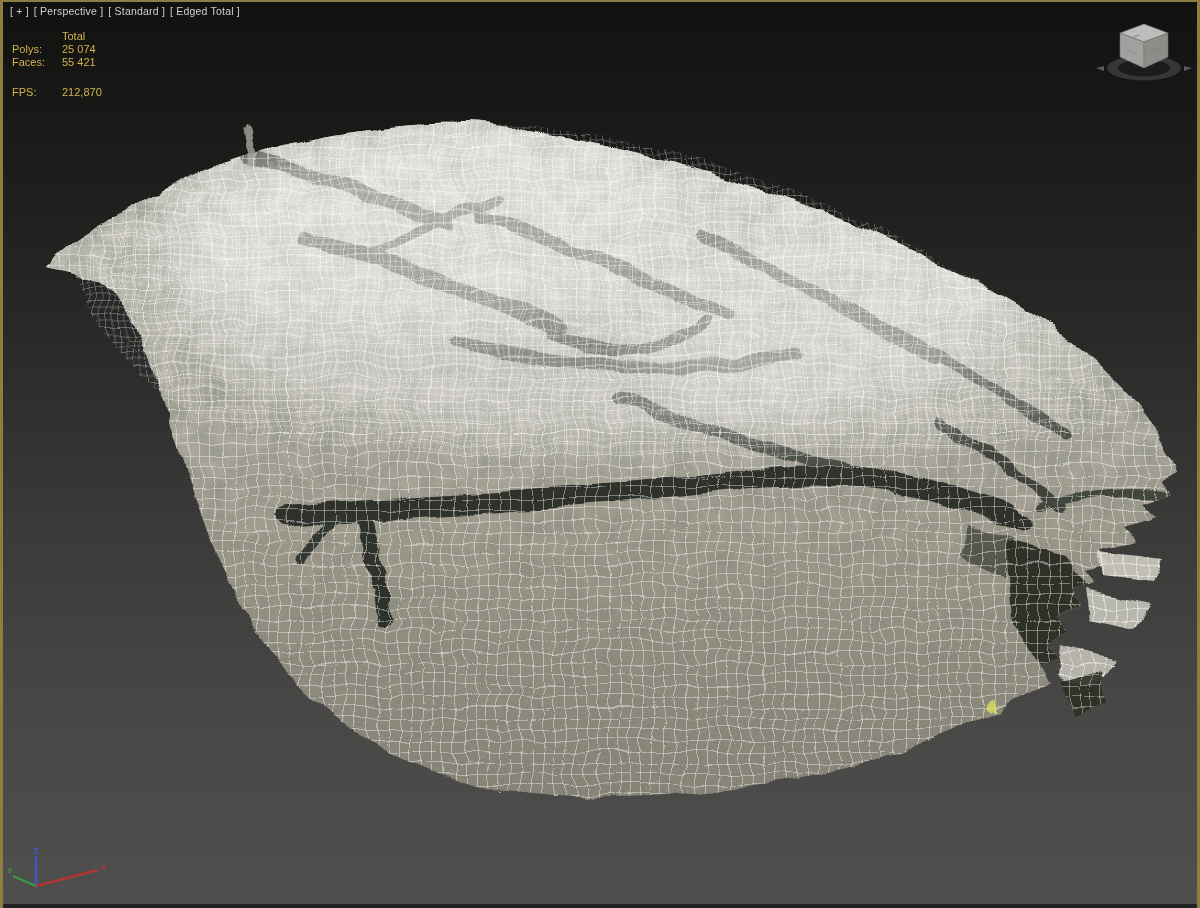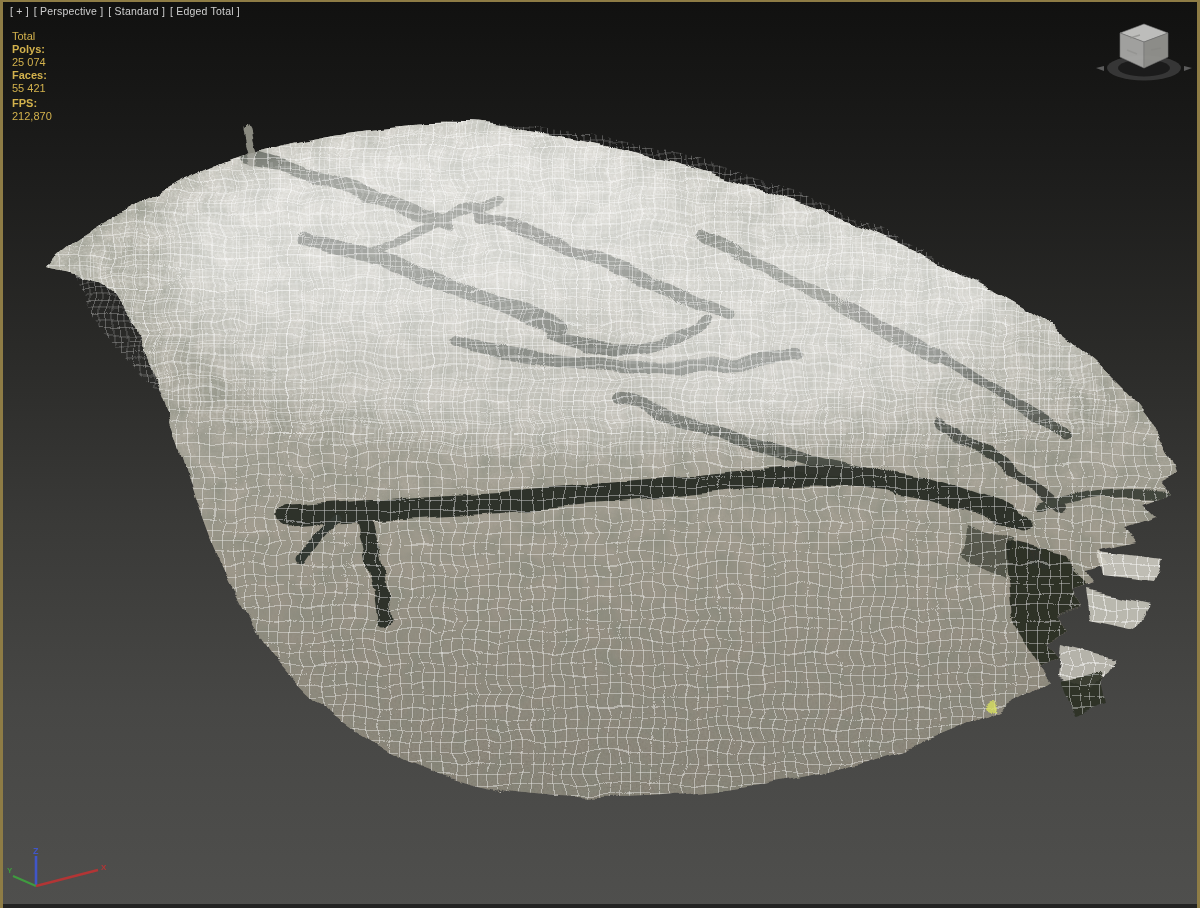--- a/index.html
+++ b/index.html
@@ -8,25 +8,25 @@
   .viewport{position:absolute;inset:0;
     background:linear-gradient(180deg,#111110 0%,#1c1c1b 18%,#2a2a28 38%,#3a3a38 58%,#474745 78%,#4f4f4d 100%);}
   .vp-border{position:absolute;inset:0;border-top:2px solid #8e7c45;
     border-left:3px solid #8e7c45;border-right:3px solid #8e7c45;pointer-events:none;z-index:40;}
   .bottom-strip{position:absolute;left:3px;right:3px;bottom:0;height:4px;background:#232322;z-index:41;}
   .scene{position:absolute;inset:0;z-index:5;}
   .vp-label{position:absolute;left:10px;top:5px;z-index:30;display:flex;gap:5px;
     font-size:10.5px;color:#cfcfcf;letter-spacing:.2px;}
   .vp-label span{cursor:pointer;white-space:pre;}
   .stats{position:absolute;left:12px;top:30px;z-index:30;font-size:11px;color:#d3b24d;line-height:13px;}
-  .stats-row{display:flex;flex-direction:column;}
-  .stats-lab{width:50px;font-weight:bold;}
+  .stats-row{display:flex;}
+  .stats-lab{width:50px;}
   .stats-val{padding-left:0px;}
   .stats-row.header .stats-val{padding-left:0;}
-  .stats-row.fps{margin-top:2px;}
+  .stats-row.fps{margin-top:17px;}
   .viewcube{position:absolute;right:6px;top:8px;width:100px;height:84px;z-index:30;cursor:pointer;}
   .axis-tripod{position:absolute;left:6px;bottom:8px;width:120px;height:56px;z-index:30;}
 </style>
 </head>
 <body>
 
 <div class="frame">
   <div class="viewport">
 
     <svg class="scene" width="1200" height="908" viewBox="0 0 1200 908">

